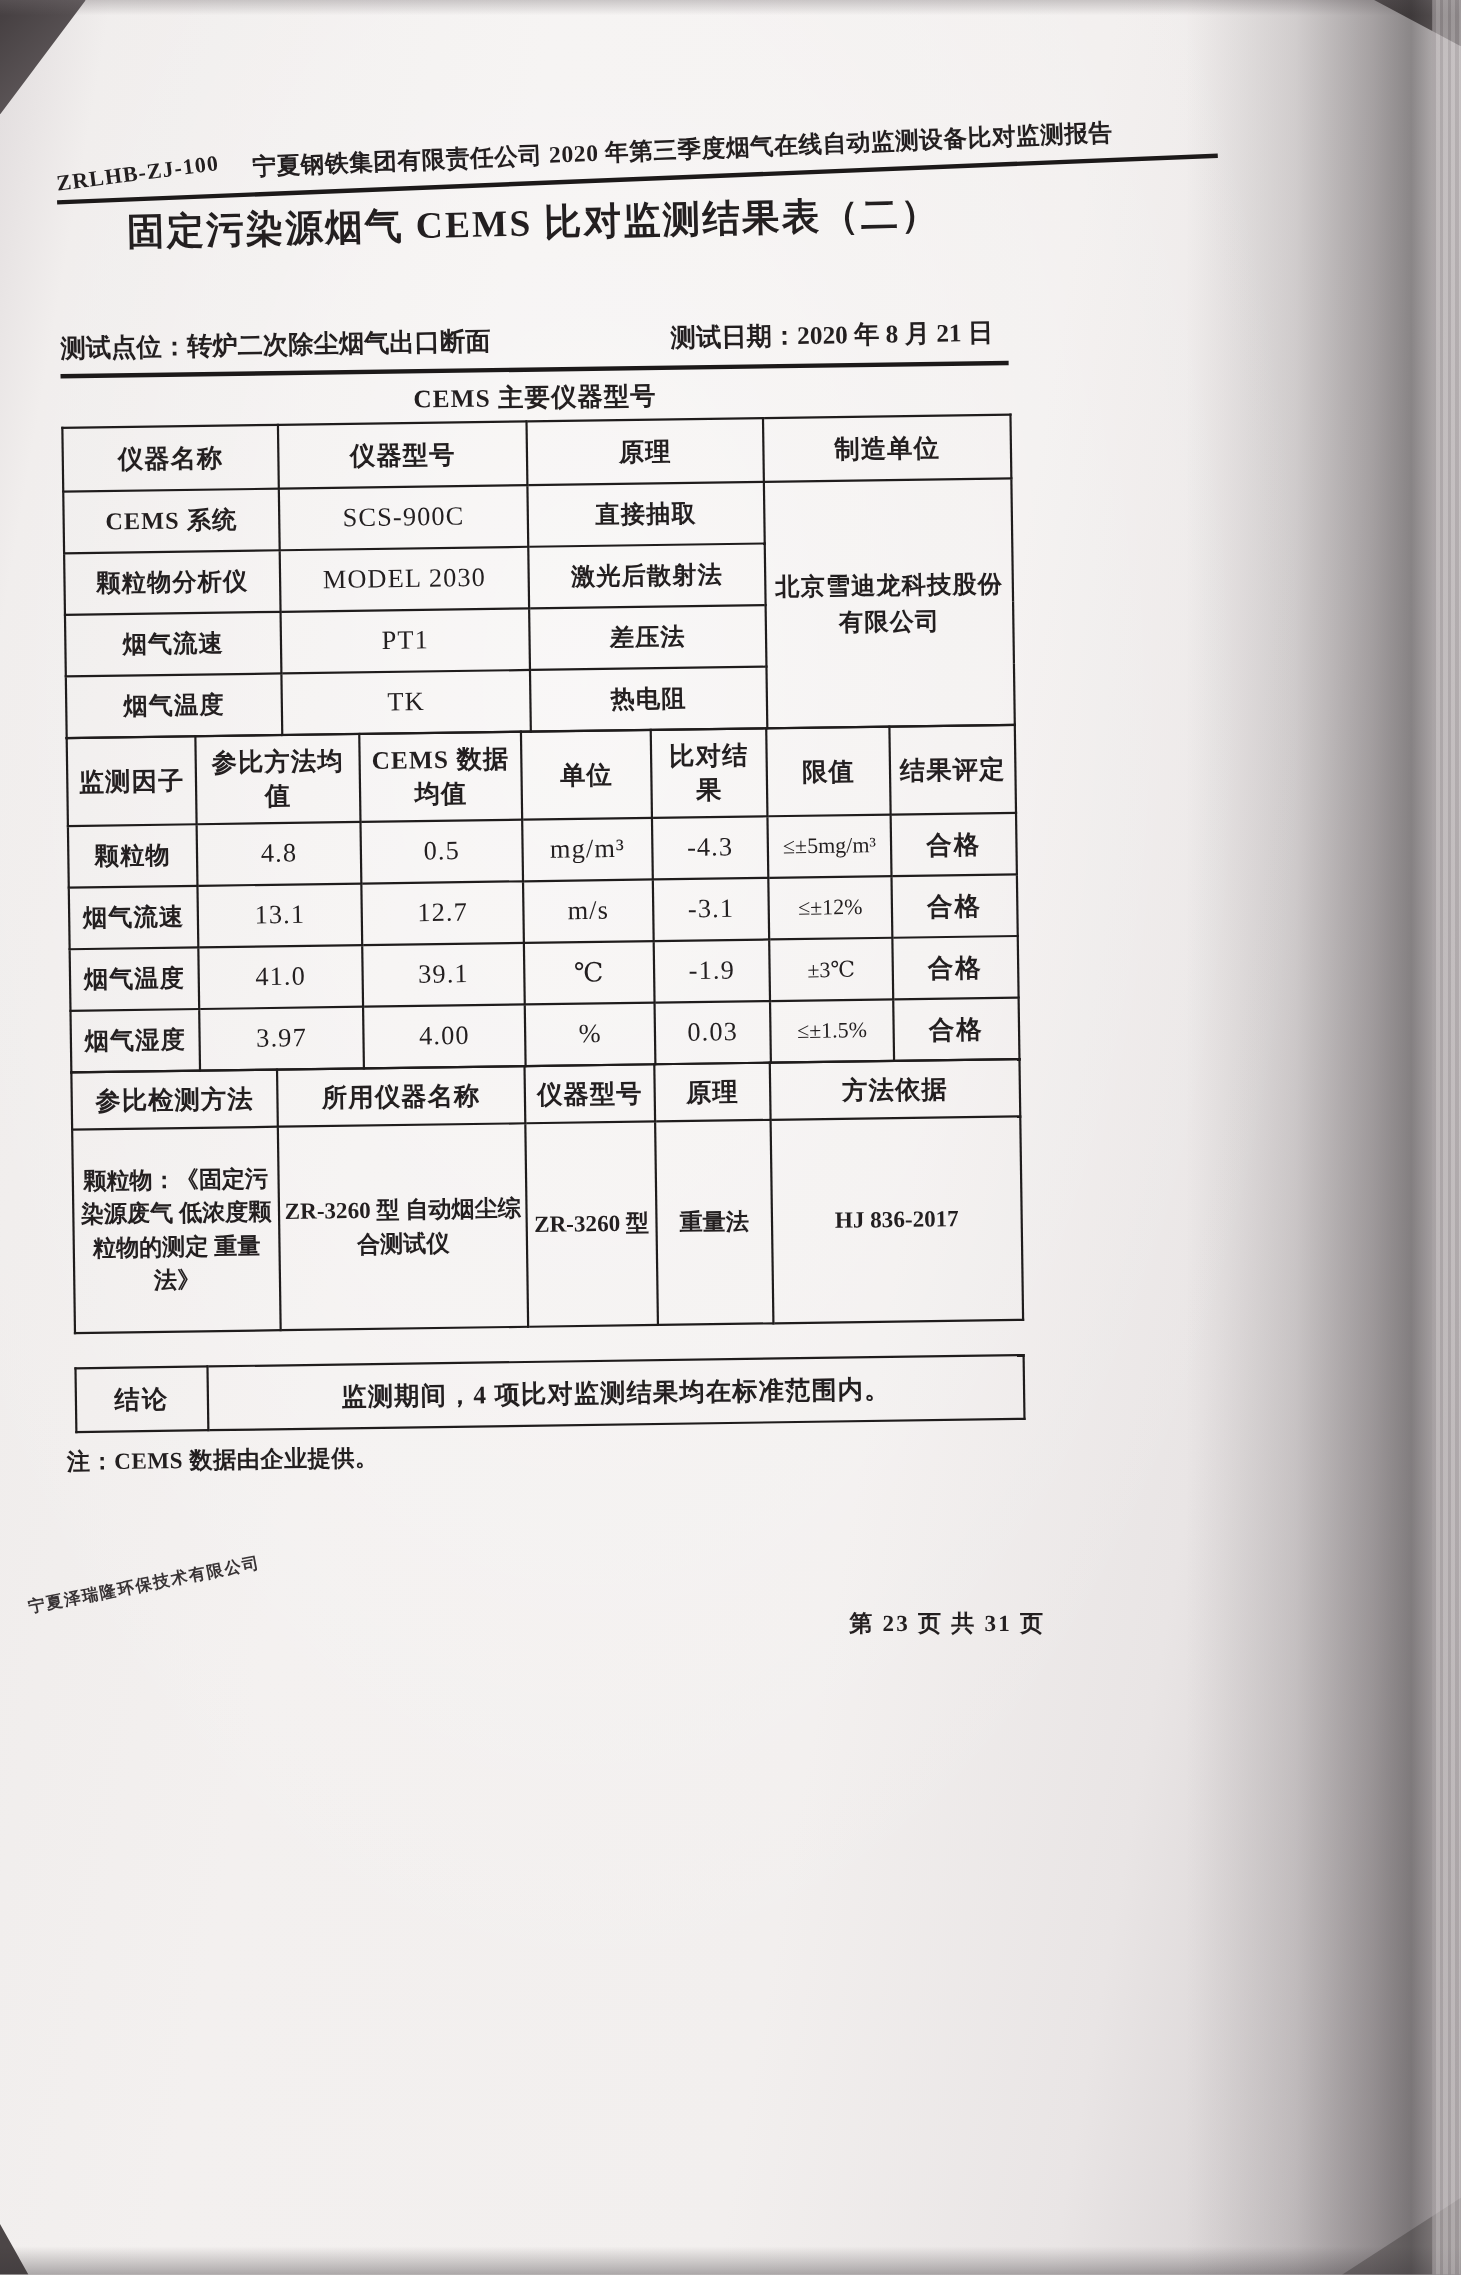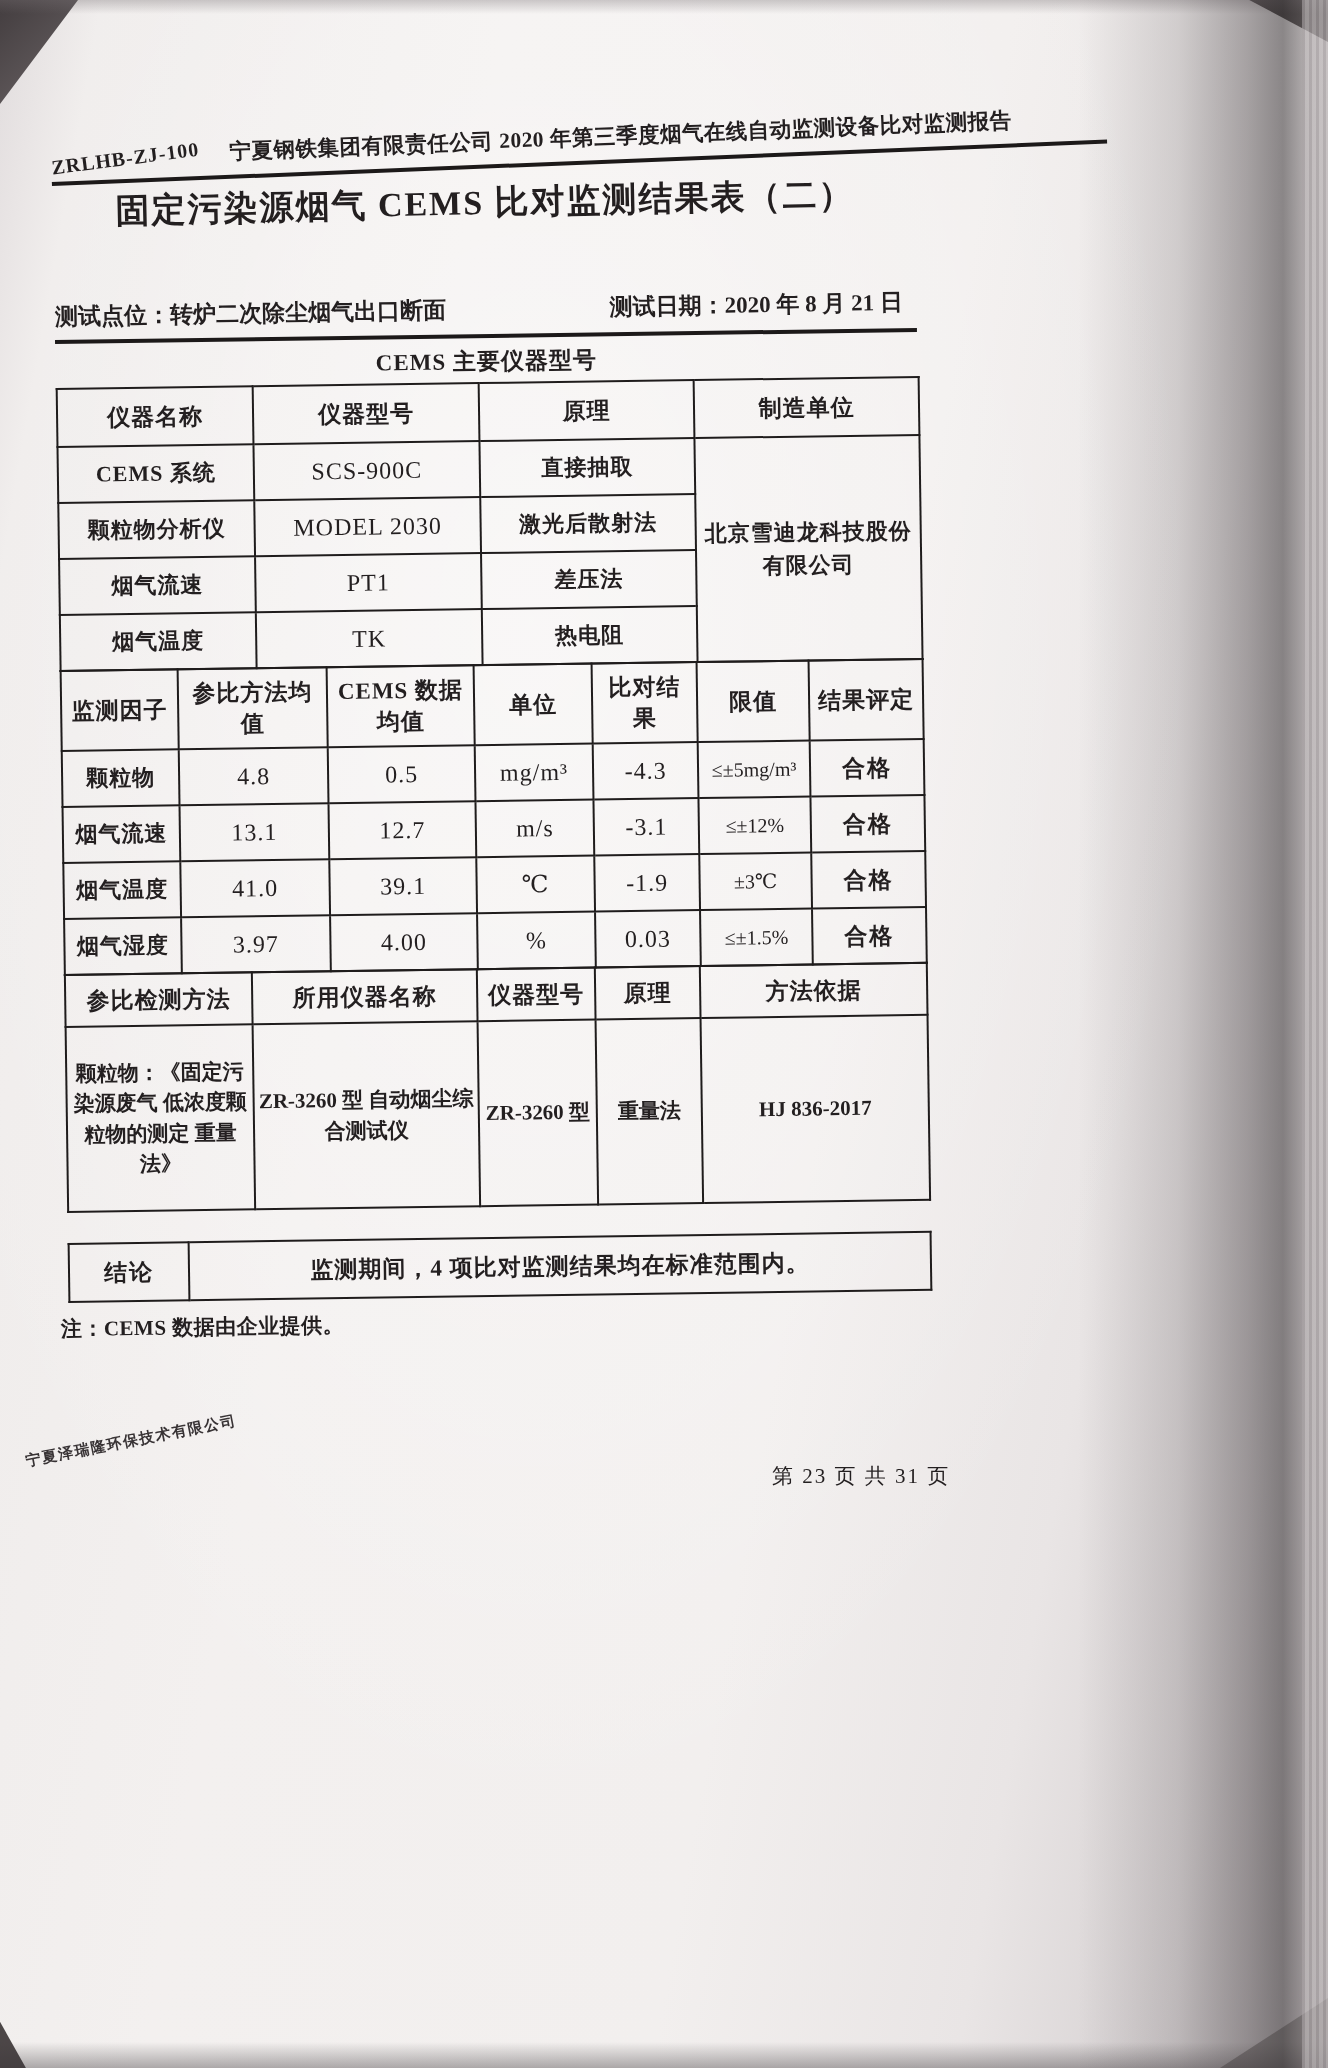--- a/index.html
+++ b/index.html
@@ -63,21 +63,21 @@
   tr.h58c{height:58px;}
   .concl-label{font-size:23px;font-weight:bold;letter-spacing:2px;}
   .concl-text{font-size:23px;font-weight:bold;letter-spacing:1px;}
   .note-line{margin-top:12px;margin-left:-8px;font-size:21px;font-weight:bold;letter-spacing:.5px;}
 
   
   .footer-company{
     position:absolute;left:26px;top:1452px;font-size:15px;font-weight:bold;color:#383335;
     transform:rotate(-11deg);transform-origin:0 50%;letter-spacing:1.5px;white-space:nowrap;
   }
-  .page-number{position:absolute;left:772px;top:1462px;font-size:21px;font-weight:normal;letter-spacing:2px;}
+  .page-number{position:absolute;left:772px;top:1462px;font-size:21px;font-weight:bold;letter-spacing:2px;}
 </style>
 </head>
 <body>
 
 <div class="page">
 
   <div class="corner corner-tl"></div>
   <div class="corner corner-tr"></div>
   <div class="corner corner-bl"></div>
   <div class="corner corner-br"></div>

